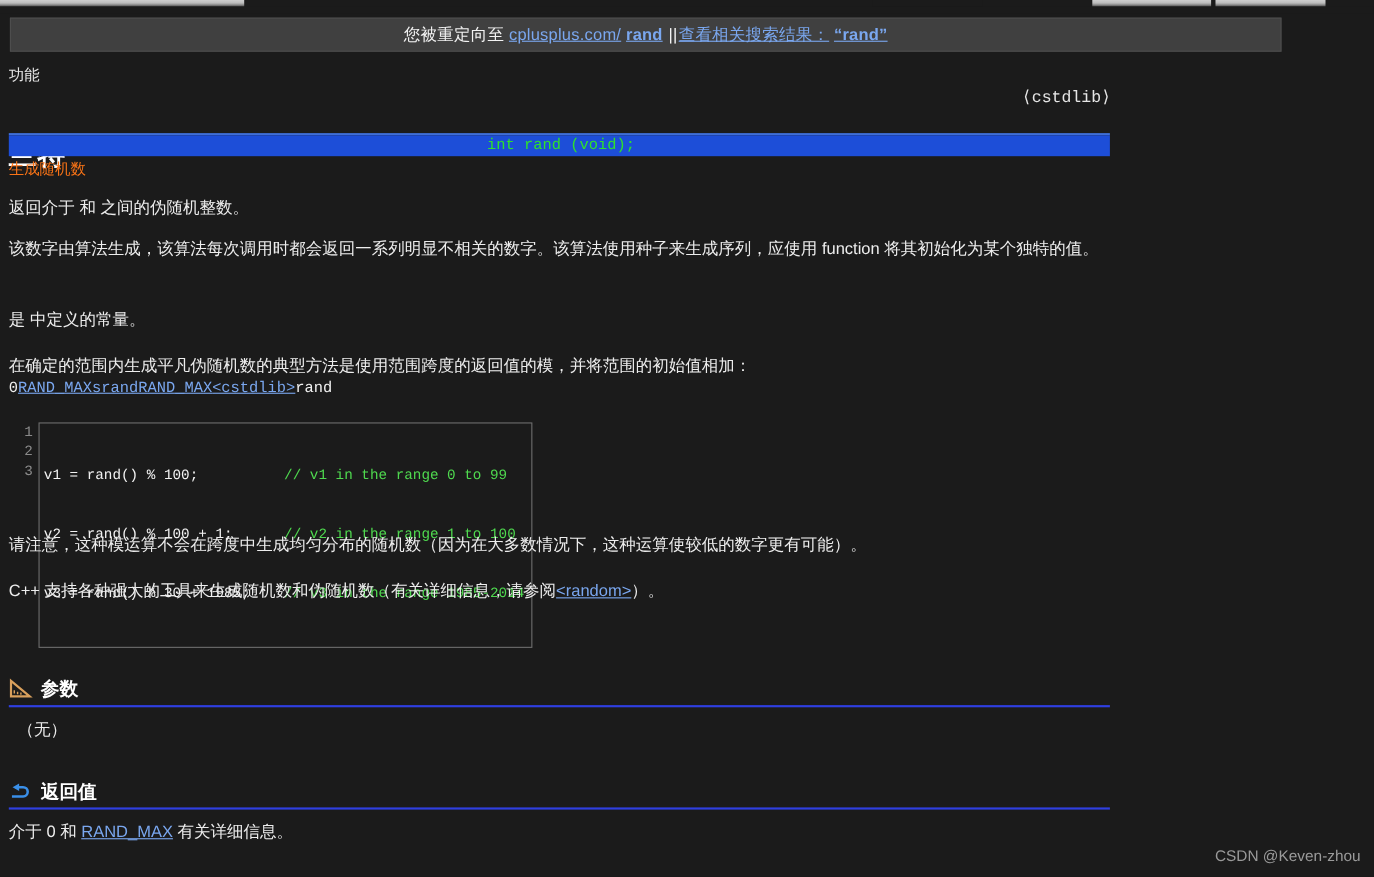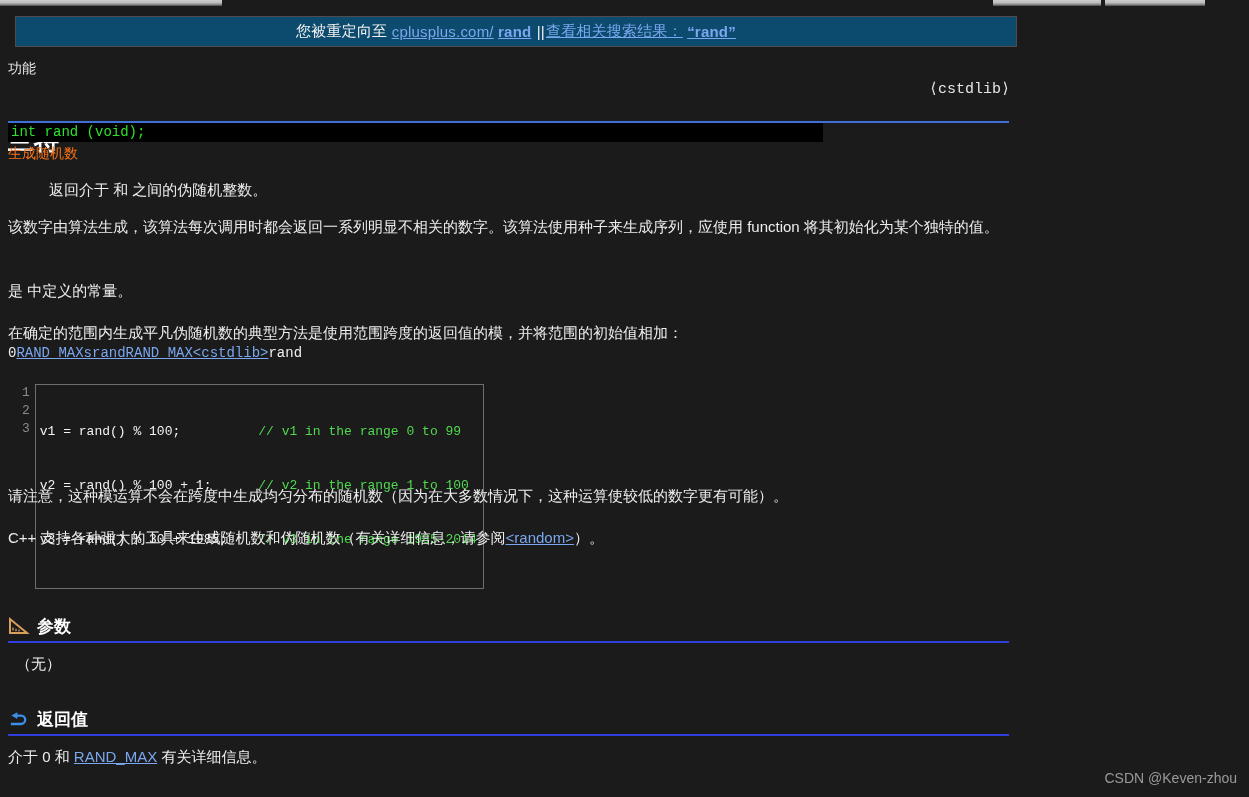--- a/index.html
+++ b/index.html
@@ -29,27 +29,27 @@
   .chrome-strip.r2    { left: 1105px; width: 100px; }
   .chrome-under {
     position: absolute;
     top: 6px; left: 0; width: 1249px; height: 6px;
     background: #1b1b1b;
   }
 
   
   .banner {
     position: absolute;
-    left: 15px;
+    left: 9px;
     top: 16px;
-    width: 1002px;
+    width: 1156px;
     height: 31px;
     box-sizing: border-box;
     border: 1px solid #4d4d4d;
-    background: #0c4a6e;
+    background: #404040;
     display: flex;
     align-items: center;
     justify-content: center;
     font-size: 15px;
     letter-spacing: 0.2px;
   }
   .banner .txt { color: #f2f2f2; }
   .banner .lnk { color: #7aa7ef; }
   .banner .lnk.b { font-weight: bold; }
   .banner .lnk.u { text-decoration: underline; }
@@ -82,47 +82,48 @@
   }
   .title-rule {
     position: absolute;
     left: 8px; top: 121px;
     width: 1001px; height: 2px;
     background: #3f6fd8;
   }
   .sig {
     position: absolute;
     left: 8px; top: 123px;
-    width: 815px; height: 19px;
-    background: #000000;
+    width: 1001px; height: 19px;
+    background: #1d4ed8;
     color: #2ee02e;
     font-family: "Liberation Mono", monospace;
     font-size: 14px;
     line-height: 19px;
     padding-left: 3px;
     box-sizing: border-box;
+    text-align: center;
   }
 
   .subhead {
     position: absolute;
     left: 8px; top: 145px;
     font-size: 14px;
     font-weight: normal;
     color: #f97316;
   }
 
   .para {
     position: absolute;
     left: 8px;
     width: 996px;
     font-size: 15px;
     line-height: 26px;
     color: #ededed;
   }
-  .p1 { top: 177px; margin-left: 41px; }
+  .p1 { top: 177px; }
   .p2 { top: 214px; }
   .p3 { top: 278px; }
   .p4 { top: 320px; }
   .p6 { top: 483px; }
   .p7 { top: 525px; }
 
   .mono-line {
     position: absolute;
     left: 8px; top: 345px;
     font-family: "Liberation Mono", monospace;

